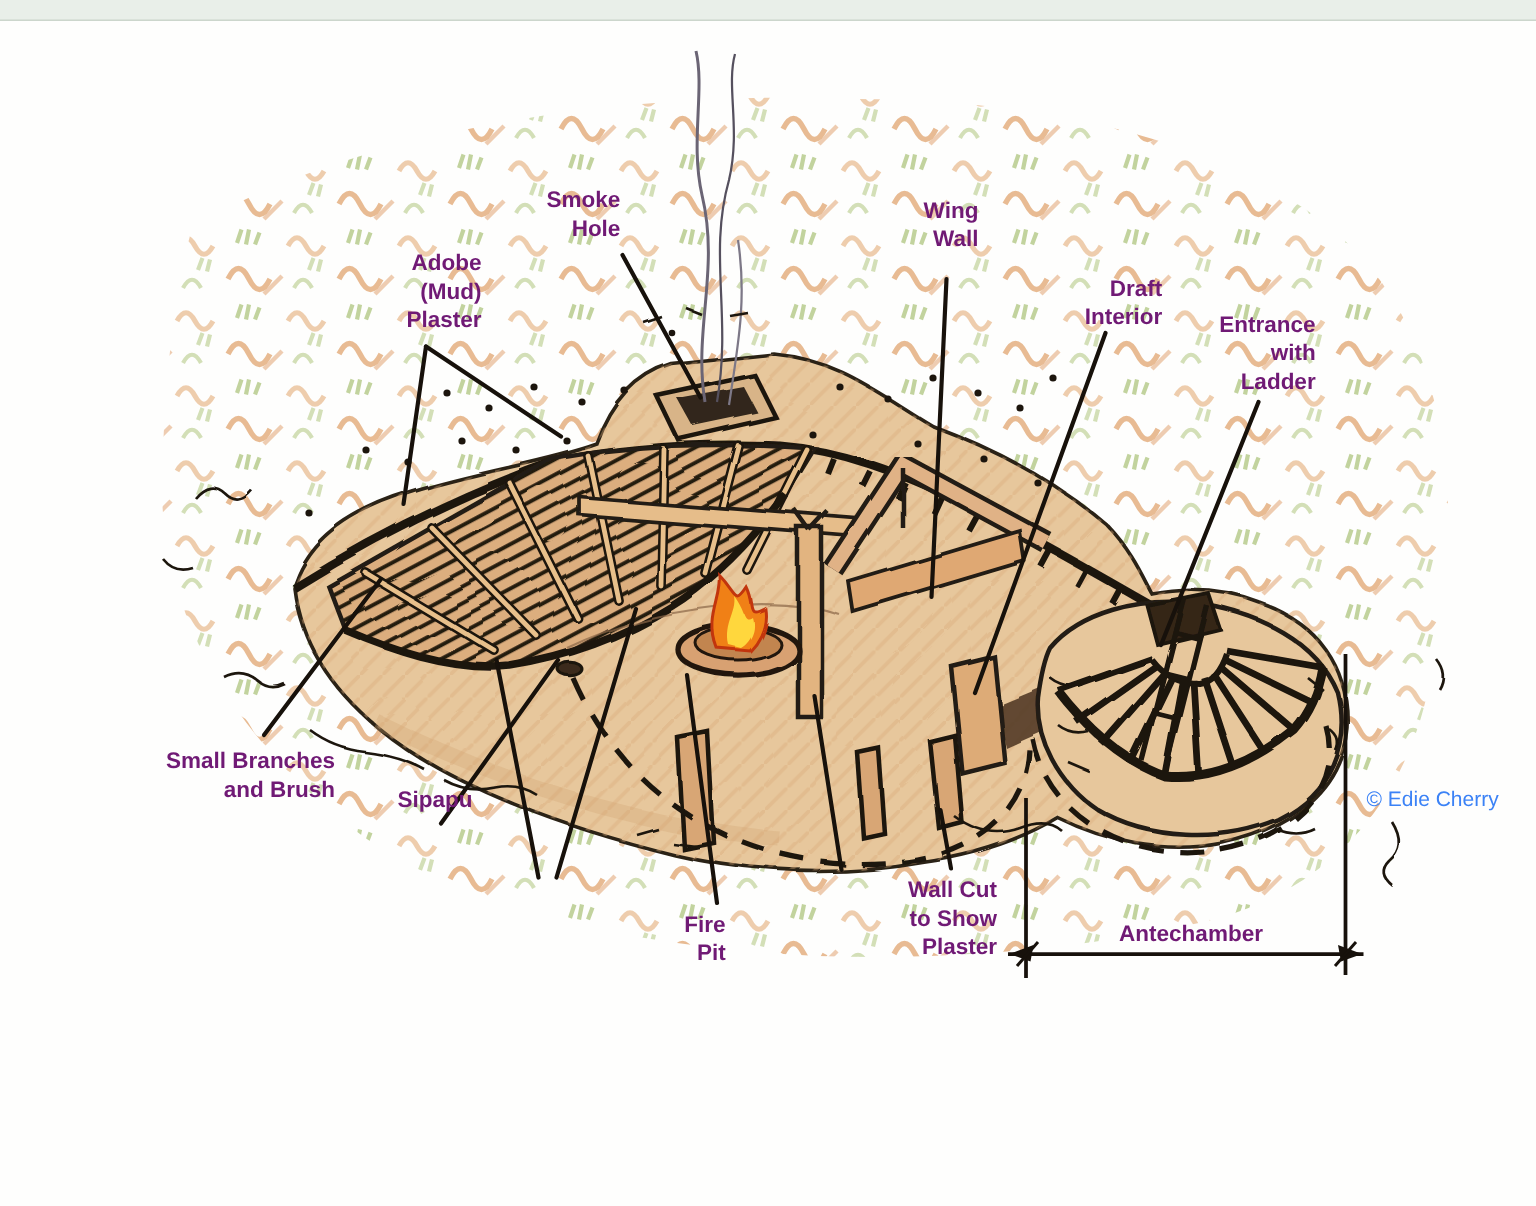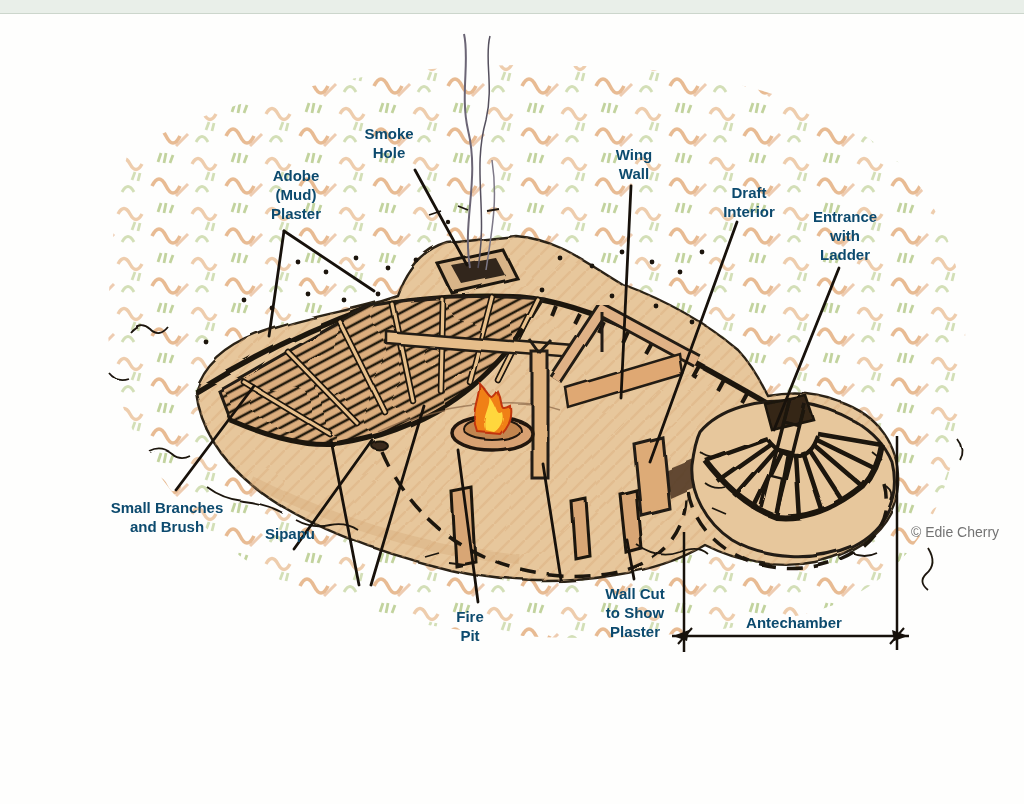--- a/index.html
+++ b/index.html
@@ -1,25 +1,25 @@
 <!DOCTYPE html>
 <html><head>
 <meta charset="utf-8">
 <style>
   html,body{margin:0;padding:0;background:#ffffff;}
   .stage{position:relative;width:1024px;height:804px;background:#fefefd;overflow:hidden;
          font-family:"Liberation Sans",sans-serif;}
   .scanstrip{position:absolute;left:0;top:0;width:1024px;height:13px;background:#e9efe9;
              border-bottom:1px solid #ccd6cc;}
   svg.draw{position:absolute;left:0;top:0;}
-  .lbl{position:absolute;transform:translateX(-50%);text-align:center;
-       font-weight:700;font-size:15px;line-height:19px;color:#0c4a6e;white-space:nowrap;}
+  .lbl{position:absolute;transform:translateX(-50%);text-align:right;
+       font-weight:700;font-size:15px;line-height:19px;color:#701a75;white-space:nowrap;}
   .lbl span{display:block;}
   .lbl .it{font-style:italic;}
-  .credit{position:absolute;font-weight:400;font-size:14px;color:#737373;white-space:nowrap;}
+  .credit{position:absolute;font-weight:400;font-size:14px;color:#3b82f6;white-space:nowrap;}
 </style>
 </head>
 <body>
 
 <div class="stage">
 
   <svg class="draw" width="1024" height="804" viewBox="0 0 1024 804">
     <defs>
       <pattern id="grassP" width="74" height="50" patternUnits="userSpaceOnUse">
         <path d="M4,36 q7,-14 14,0 q7,14 14,0" stroke="#dd9a5e" stroke-width="3.6" fill="none" opacity=".7"></path>
@@ -219,21 +219,21 @@
 
   <div class="lbl" style="left:389px;top:124px">
     <span>Smoke</span>
     <span>Hole</span>
   </div>
   <div class="lbl" style="left:296px;top:166px">
     <span>Adobe</span>
     <span>(Mud)</span>
     <span>Plaster</span>
   </div>
-  <div class="lbl" style="left:634px;top:145px">
+  <div class="lbl" style="left:634px;top:131px">
     <span>Wing</span>
     <span>Wall</span>
   </div>
   <div class="lbl" style="left:749px;top:183px">
     <span>Draft</span>
     <span>Interior</span>
   </div>
   <div class="lbl" style="left:167px;top:498px">
     <span>Small Branches</span>
     <span>and Brush</span>

